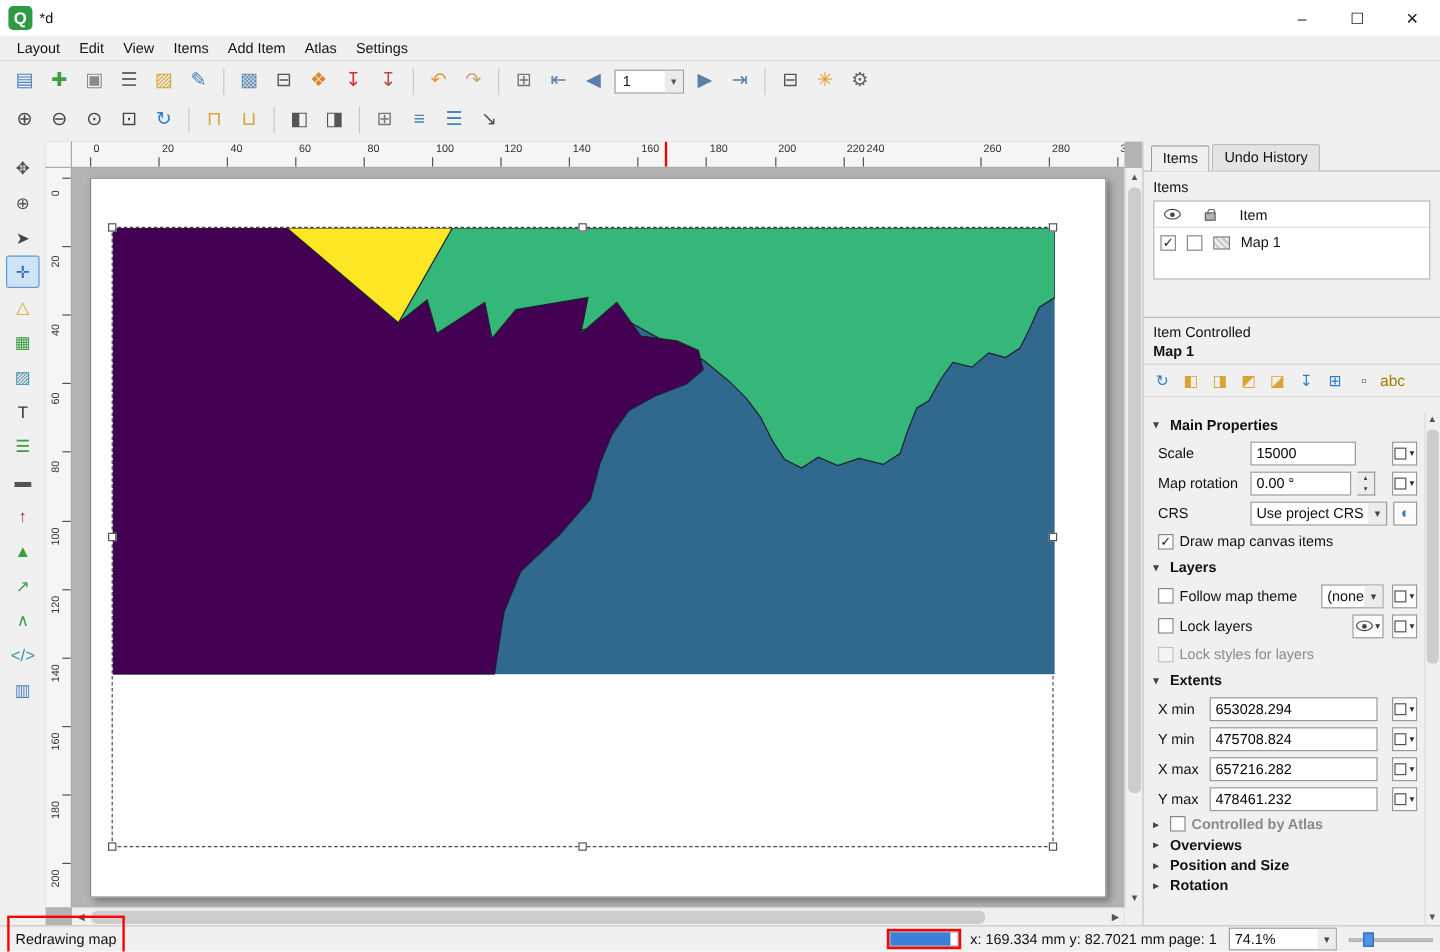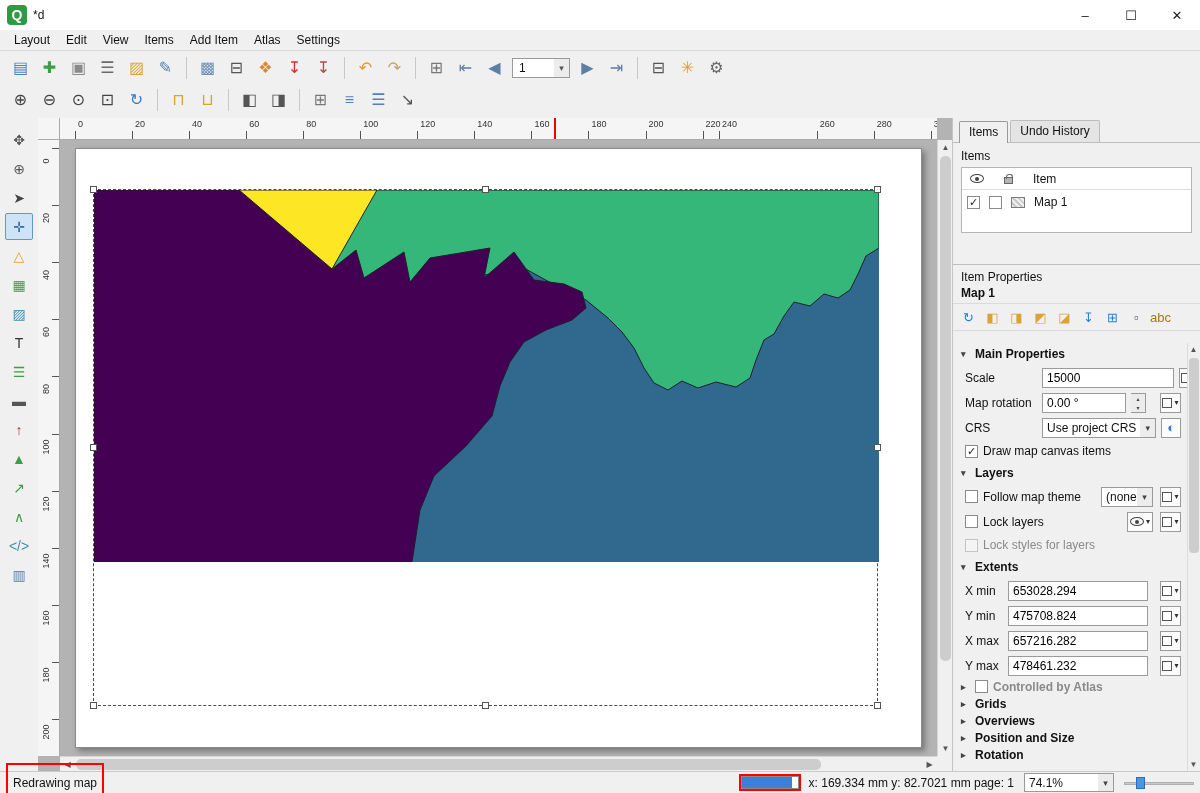--- a/index.html
+++ b/index.html
@@ -114,21 +114,21 @@
   .tri.open::before { content:"▾"; }
   .tri.closed::before { content:"▸"; }
   .gray { color:#8a8a8a; }
   .prow { display:flex; align-items:center; height:25px; padding:0 6px 0 12px; gap:5px; }
   .prow.cbrow { height:22px; }
   .plabel { white-space:nowrap; }
   .w76 { width:72px; flex:none; }
   .w40 { width:38px; flex:none; }
   .pinput { height:20px; background:#fff; border:1px solid #9a9a9a; font-size:12px; padding:0 4px;
             font-family:"Liberation Sans",sans-serif; }
-  .in-scale { width:132px; }
+  .in-scale { width:88px; }
   .in-rot { width:84px; }
   .in-ext { width:140px; }
   .spin { width:15px; height:20px; border:1px solid #9a9a9a; border-left:none; display:flex; flex-direction:column; background:#ececec; }
   .spin span { flex:1; display:flex; align-items:center; justify-content:center; font-size:6px; color:#444; }
   .spin .up::before { content:"▴"; }
   .spin .dn::before { content:"▾"; }
   .dd-btn { width:21px; height:20px; border:1px solid #9a9a9a; background:#fbfbfb; display:flex;
             align-items:center; justify-content:center; gap:2px; flex:none; margin-left:auto; }
   .dd-btn::before { content:""; width:8px; height:8px; border:1px solid #555; background:#fff; }
   .dd-btn::after { content:"▾"; font-size:8px; color:#333; }
@@ -550,21 +550,21 @@
           <span class="cb checked"></span>
           <span class="cb"></span>
           <span class="mini-map"></span>
           <span>Map 1</span>
         </div>
       </div>
     </div>
 
 
     <div class="props">
-      <div class="props-title">Item Properties</div>
+      <div class="props-title">Item Controlled</div>
       <div class="props-item-title">Map 1</div>
       <div class="props-toolbar">
 
       <div class="rp-tool">
             <span class="glyph" style="color: rgb(45, 125, 210);">↻</span>
           </div>
           <div class="rp-tool">
             <span class="glyph" style="color: rgb(217, 164, 49);">◧</span>
           </div>
           <div class="rp-tool">
@@ -681,24 +681,20 @@
           </div>
 
         <div class="sect thin">
           <span class="tri closed"></span>
           <span class="cb"></span>
           <span class="gray">Controlled by Atlas</span>
         </div>
 
         <div>
 
-            <div class="sect thin">
-              <span class="tri closed"></span>
-              <span>Grids</span>
-            </div>
 
             <div class="sect thin">
               <span class="tri closed"></span>
               <span>Overviews</span>
             </div>
 
             <div class="sect thin">
               <span class="tri closed"></span>
               <span>Position and Size</span>
             </div>

